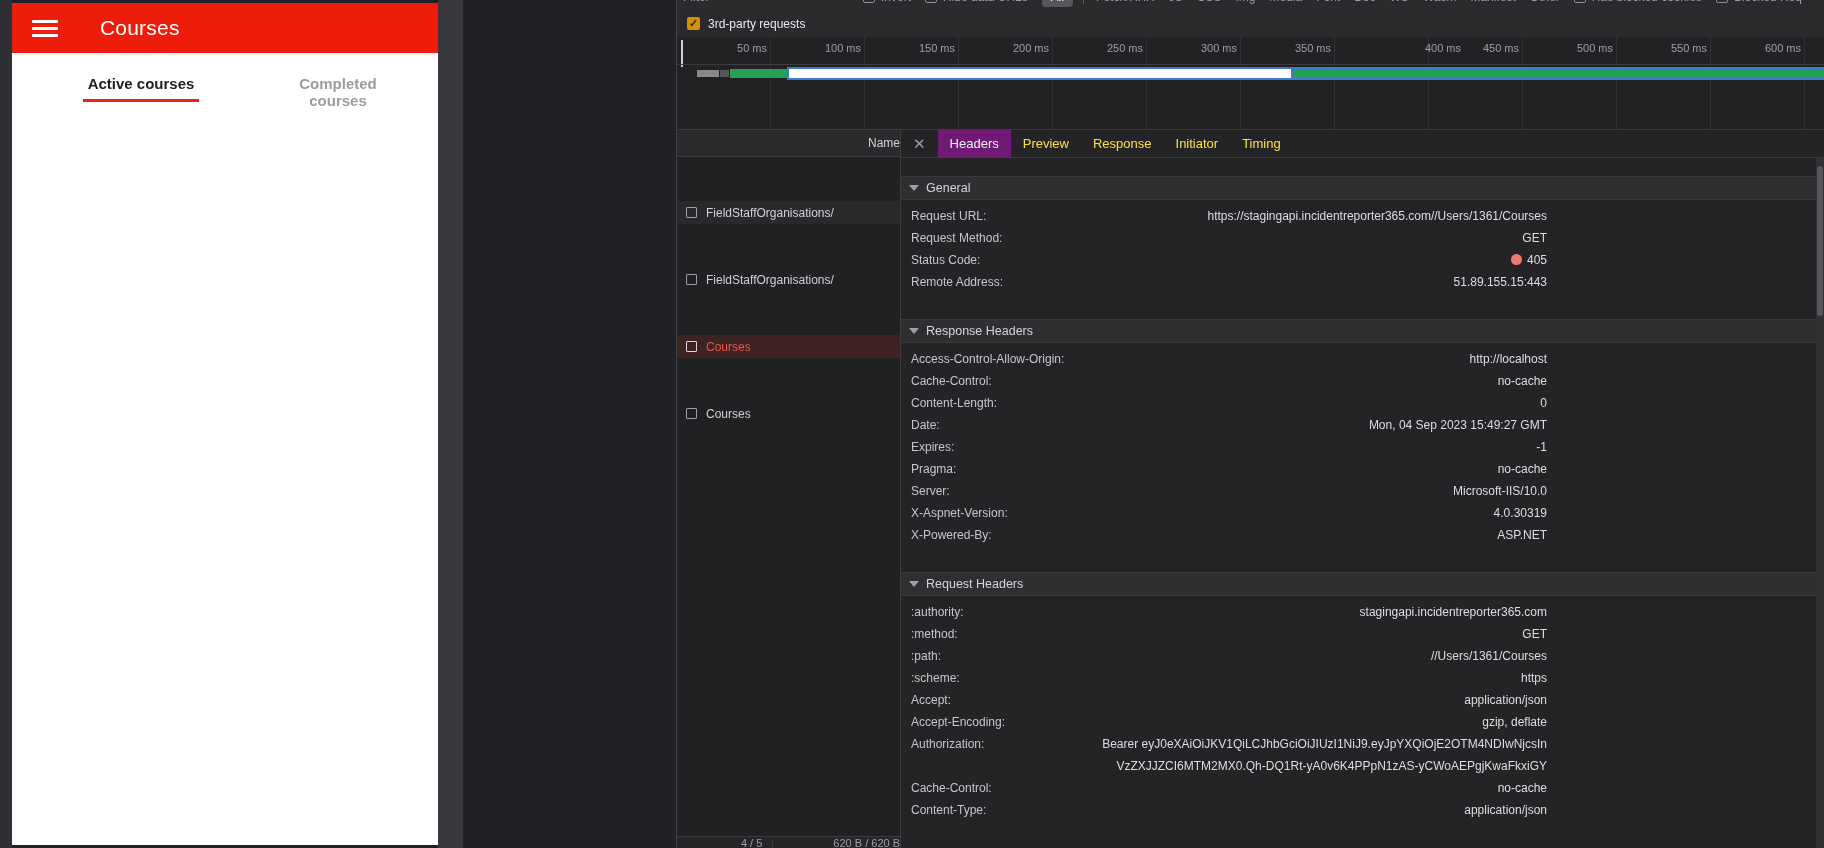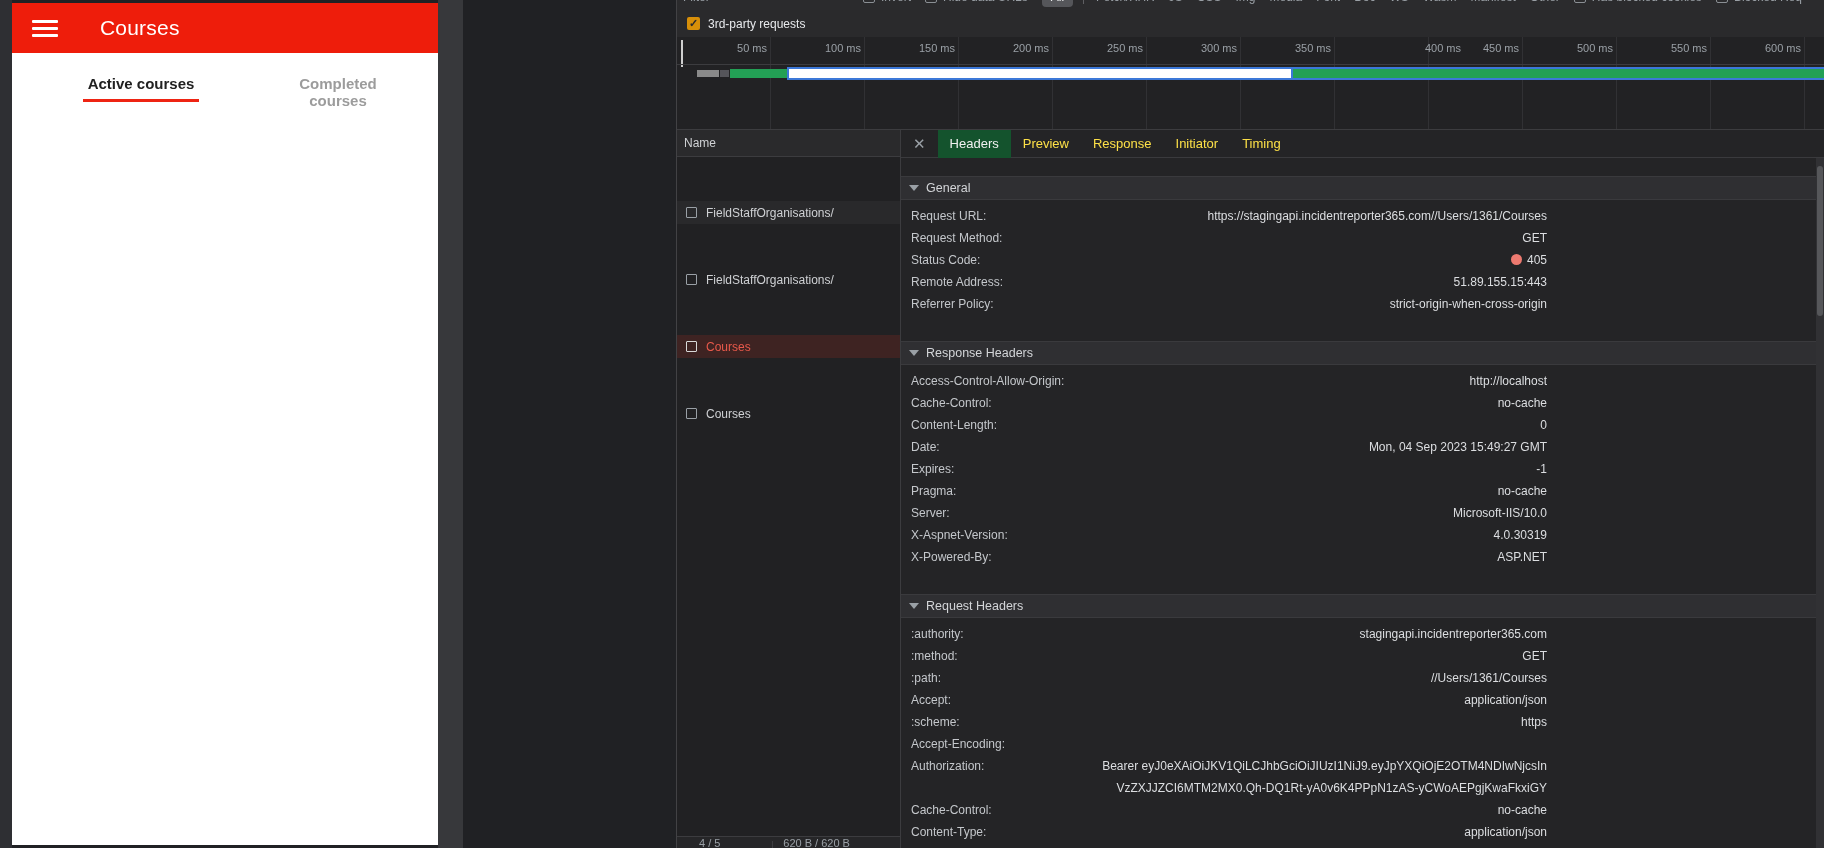--- a/index.html
+++ b/index.html
@@ -58,21 +58,21 @@
   .bar { position:absolute; }
   #wf-blue  { left:110px; top:30px; width:1038px; height:13px; background:#3c78d8; }
   #wf-white { left:112px; top:32px; width:502px;  height:9px;  background:#ffffff; }
   #wf-green2{ left:616px; top:32px; width:532px;  height:9px;  background:#23a055; }
   #wf-gray  { left:20px;  top:33px; width:22px;   height:7px;  background:#8a8a8a; }
   #wf-gray2 { left:43px;  top:33px; width:9px;    height:7px;  background:#55555a; }
   #wf-green1{ left:53px;  top:32px; width:57px;   height:9px;  background:#23a055; }
 
   
   #dt-requests { position:absolute; left:0; top:130px; width:224px; bottom:0;
-                 background:#212123; border-right:1px solid #3c3c3f; }
+                 background:#212123; border-right:1px solid #3c3c3f;text-align:right; }
   #name-header { height:27px; line-height:27px; padding-left:7px; background:#2a2a2c;
                  border-bottom:1px solid #3c3c3f; color:#d0d2d5; }
   .req-row { height:23px; display:flex; align-items:center; padding-left:9px; color:#cfd1d4;margin-top:44px; }
   .req-row .cb { width:11px; height:11px; border:1.5px solid #9aa0a6; border-radius:1px;
                  margin-right:9px; flex:none; }
   .req-row.odd { background:#29292b; }
   .req-row.even { background:#212123; }
   .req-row.selected { background:#3e2322; color:#e8594b; }
   .req-row.selected .cb { border-color:#d8d8d8; }
   #req-status { position:absolute; left:0; right:0; bottom:0; height:12px; overflow:hidden;
@@ -80,21 +80,21 @@
   #req-status-inner { display:flex; align-items:center; height:24px; color:#9aa0a6; font-size:11px; }
   #req-status-inner .vsep2 { width:1px; height:16px; background:#3c3c3f; margin:0 10px; }
   #req-status-inner .s1 { margin-left:22px; }
 
   
   #dt-details { position:absolute; left:224px; top:130px; right:0; bottom:0; background:#242426; }
   #det-tabs { height:28px; display:flex; align-items:center; border-bottom:1px solid #3a3a3d;
               background:#242426; }
   #det-close { color:#9aa0a6; font-size:15px; padding:0 12px; cursor:pointer; }
   .det-tab { padding:0 12px; height:28px; line-height:28px; color:#fde047; font-size:13px; }
-  .det-tab.active { background:#14532d; color:#f1f1f1; }
+  .det-tab.active { background:#701a75; color:#f1f1f1; }
 
   .sec { margin-top:18px; }
   .sec:first-of-type { margin-top:4px; }
   .sec-head { height:24px; background:#2f2f32; border-top:1px solid #3a3a3d;
               border-bottom:1px solid #3a3a3d; display:flex; align-items:center; color:#d3d5d8;
               font-size:12.5px; }
   .tri { width:0; height:0; border-left:5px solid transparent; border-right:5px solid transparent;
          border-top:6px solid #9aa0a6; margin:0 7px 0 8px; }
   .sec-rows { padding:5px 11px 8px 0; }
   .kv { display:flex; min-height:22px; line-height:22px; }
@@ -237,24 +237,20 @@
           <div class="kv-v">GET</div>
         </div>
         <div class="kv">
           <div class="kv-n">Status Code:</div>
           <div class="kv-v"><span class="dot"></span><span>405</span></div>
         </div>
         <div class="kv">
           <div class="kv-n">Remote Address:</div>
           <div class="kv-v">51.89.155.15:443</div>
         </div>
-        <div class="kv">
-          <div class="kv-n">Referrer Policy:</div>
-          <div class="kv-v">strict-origin-when-cross-origin</div>
-        </div>
       </div>
     </div>
 
     <div class="sec">
       <div class="sec-head">
         <span class="tri"></span>
         <span>Response Headers</span>
       </div>
       <div class="sec-rows">
         <div class="kv">
@@ -308,29 +304,30 @@
         </div>
         <div class="kv">
           <div class="kv-n">:method:</div>
           <div class="kv-v">GET</div>
         </div>
         <div class="kv">
           <div class="kv-n">:path:</div>
           <div class="kv-v">//Users/1361/Courses</div>
         </div>
         <div class="kv">
+          <div class="kv-n">:scheme:</div>
+          <div class="kv-v">https</div>
+        </div>
+        <div class="kv">
           <div class="kv-n">Accept:</div>
           <div class="kv-v">application/json</div>
         </div>
         <div class="kv">
-          <div class="kv-n">:scheme:</div>
-          <div class="kv-v">https</div>
-        </div>
-        <div class="kv">
           <div class="kv-n">Accept-Encoding:</div>
+          <div class="kv-v">gzip, deflate</div>
         </div>
         <div class="kv">
           <div class="kv-n">Authorization:</div>
           <div class="kv-v">Bearer eyJ0eXAiOiJKV1QiLCJhbGciOiJIUzI1NiJ9.eyJpYXQiOjE2OTM4NDIwNjcsInVzZXJJZCI6MTM2MX0.Qh-DQ1Rt-yA0v6K4PPpN1zAS-yCWoAEPgjKwaFkxiGY</div>
         </div>
         <div class="kv">
           <div class="kv-n">Cache-Control:</div>
           <div class="kv-v">no-cache</div>
         </div>
         <div class="kv">

